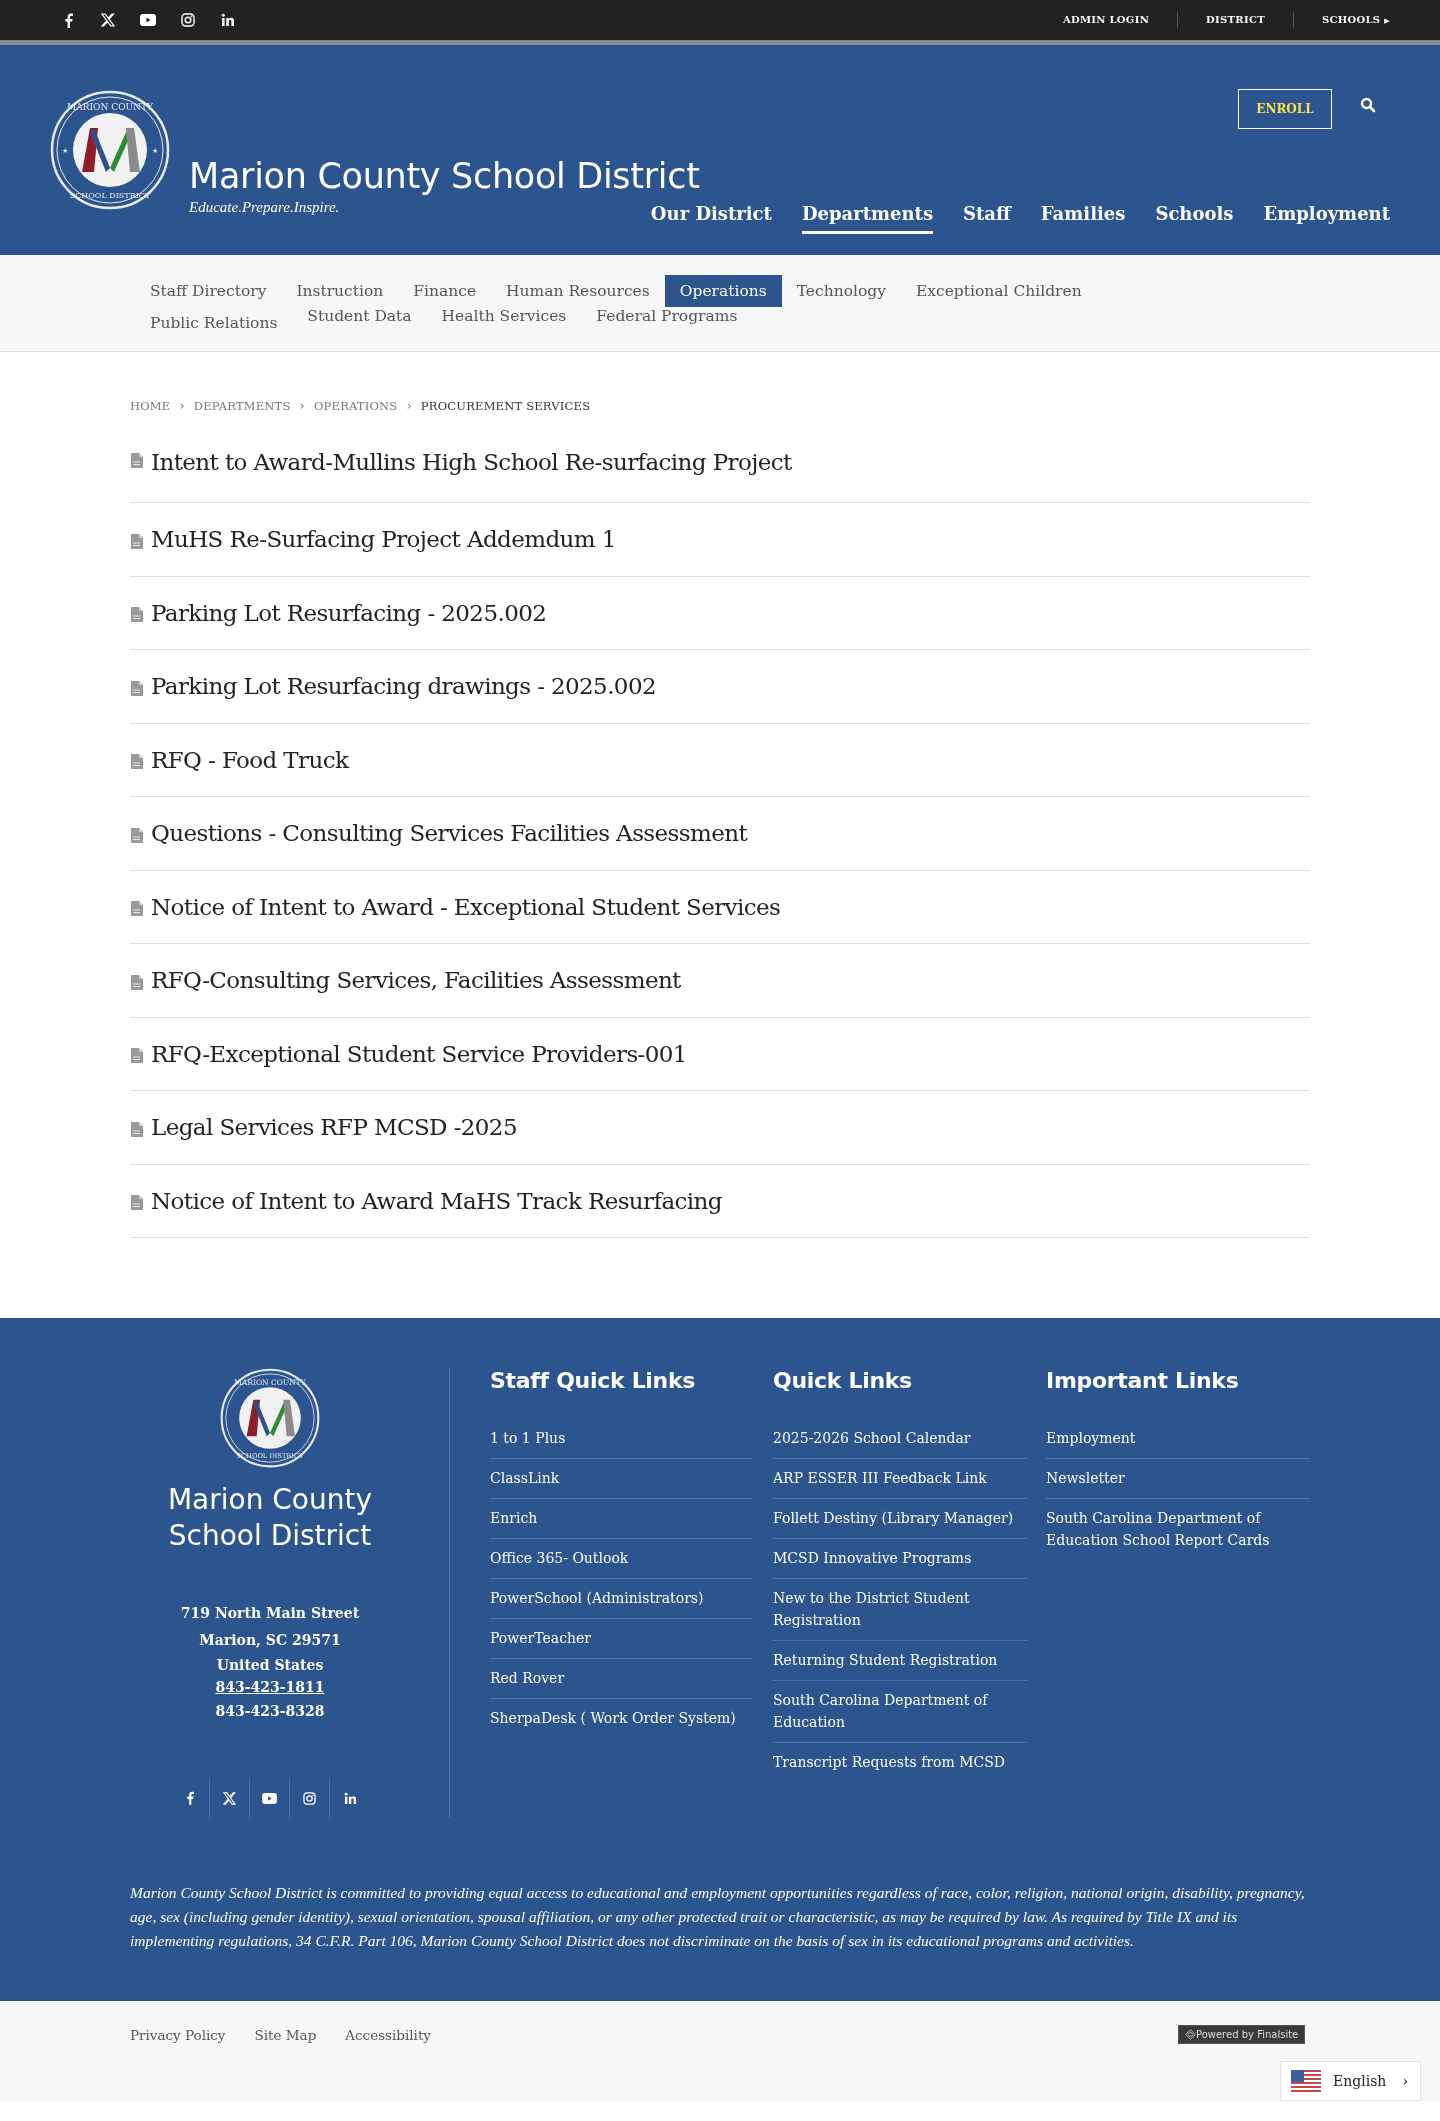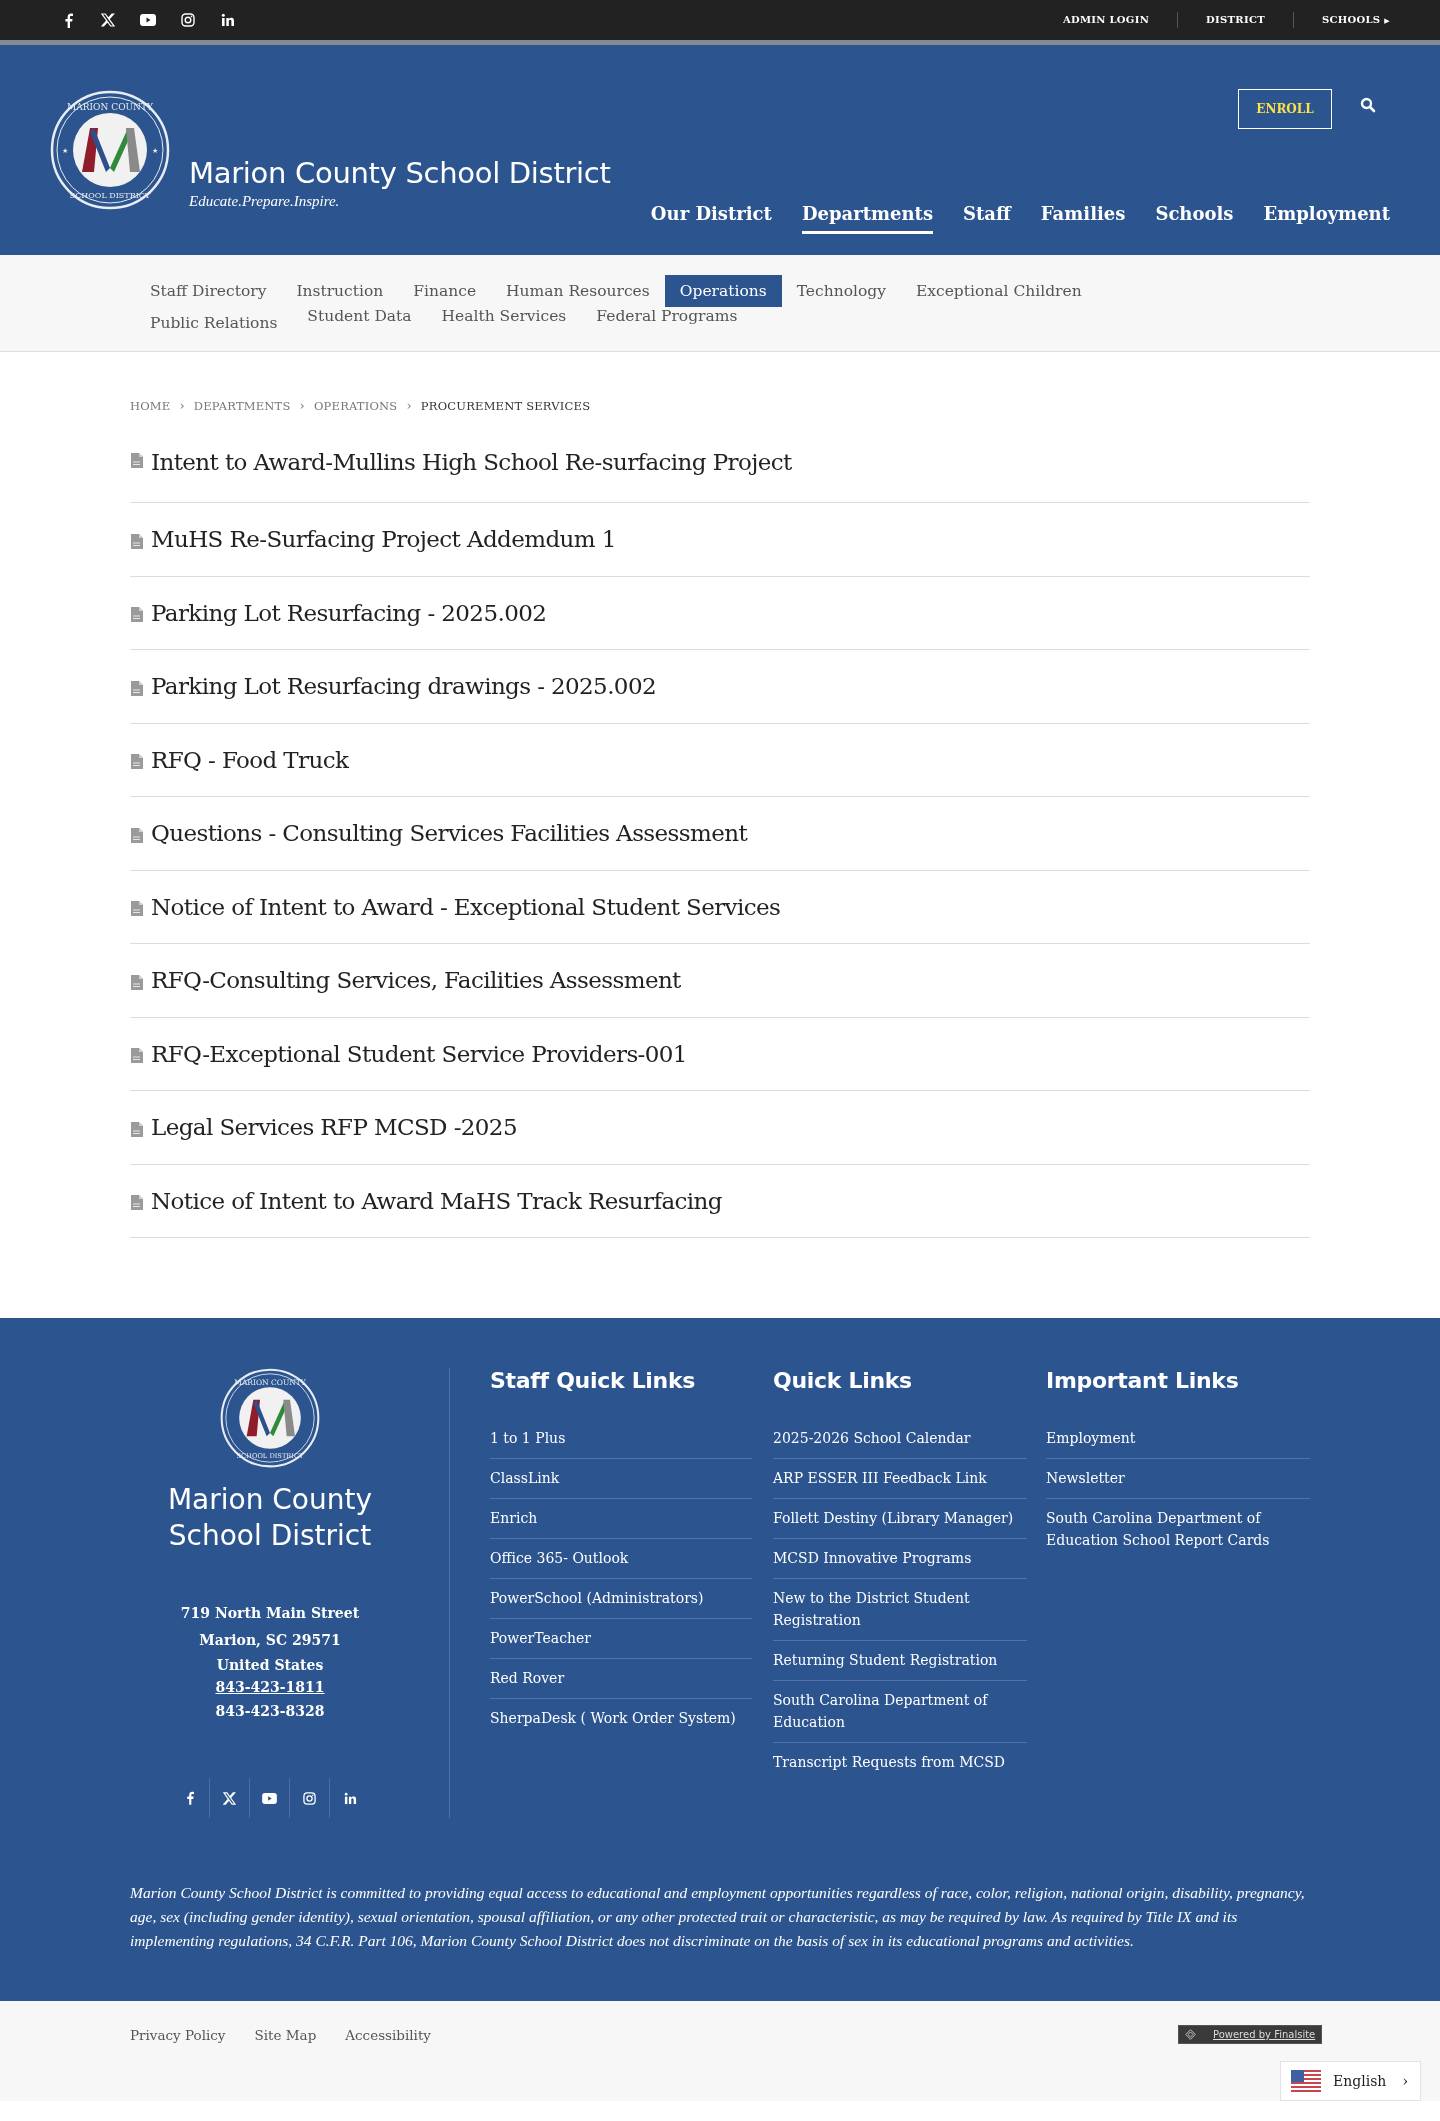--- a/index.html
+++ b/index.html
@@ -13,21 +13,21 @@
   .topbar .utils { display: flex; align-items: center; }
   .topbar .utils a { color: #fff; font-size: 10px; font-weight: bold; letter-spacing: 0.3px; padding: 0 28px; border-right: 1px solid #555; line-height: 16px; }
   .topbar .utils a:last-child { border-right: none; padding-right: 0; }
   .topbar .utils .caret { font-size: 7px; margin-left: 4px; }
   .greystripe { height: 5px; background: #858a94; }
 
   
   .header { height: 210px; background: #2c548e; position: relative; }
   .logo { position: absolute; left: 50px; top: 45px; width: 120px; height: 120px; }
   .brand { position: absolute; left: 189px; top: 111px; color: #fff; }
-  .brand .title { font-family: "DejaVu Sans", sans-serif; font-size: 29px; font-weight: 500; letter-spacing: -0.3px; text-align: center; }
+  .brand .title { font-family: "DejaVu Sans", sans-serif; font-size: 35px; font-weight: 500; letter-spacing: -0.3px; text-align: center; }
   .brand .tagline { font-family: "Liberation Serif", serif; font-style: italic; font-size: 15px; margin-top: 3px; }
   .enroll { position: absolute; left: 1238px; top: 44px; width: 94px; height: 40px; border: 1.5px solid #fff; color: #fde047; font-size: 12px; font-weight: bold; display: flex; align-items: center; justify-content: center; cursor: pointer; }
   .search-btn { position: absolute; left: 1360px; top: 52px; width: 20px; height: 20px; cursor: pointer; }
   .mainnav { position: absolute; right: 50px; top: 158px; display: flex; gap: 30px; }
   .mainnav a { color: #fff; font-size: 18px; font-weight: bold; padding-bottom: 10px; position: relative; }
   .mainnav a.active::after { content: ""; position: absolute; left: 0; right: 0; bottom: 0; height: 3px; background: #fff; }
 
   
   .subnav { background: #f7f7f7; border-bottom: 1px solid #ddd; padding: 20px 130px 20px 135px; height: 97px; }
   .subnav .row { display: flex; flex-wrap: wrap; column-gap: 0; row-gap: 0; width: 1100px; }
@@ -65,21 +65,21 @@
   .fcol li:last-child { border-bottom: none; }
   .fcol.staff { left: 490px; width: 262px; }
   .fcol.quick { left: 773px; width: 254px; }
   .fcol.important { left: 1046px; width: 264px; }
   .disclaimer { position: absolute; left: 130px; top: 563px; width: 1180px; font-family: "Liberation Serif", serif; font-style: italic; font-size: 15.5px; line-height: 24px; color: #fff; }
 
   
   .bottombar { background: #f7f7f7; height: 100px; position: relative; }
   .bottombar .links { position: absolute; left: 130px; top: 26px; display: flex; gap: 29px; font-size: 13.5px; color: #555; }
   .bottombar .links a { cursor: pointer; }
-  .powered { position: absolute; left: 1178px; top: 24px; background: #3a3a3a; color: #ddd; font-family: "DejaVu Sans", sans-serif; font-size: 10px; padding: 3px 6px 3px 6px; display: flex; align-items: center; gap: 17px; border: 1px solid #555; cursor: pointer; text-decoration: underline; }
+  .powered { position: absolute; left: 1178px; top: 24px; background: #3a3a3a; color: #ddd; font-family: "DejaVu Sans", sans-serif; font-size: 10px; padding: 3px 6px 3px 6px; display: flex; align-items: center; gap: 0; border: 1px solid #555; cursor: pointer; }
   .lang { position: absolute; left: 1280px; top: 60px; width: 141px; height: 40px; background: #fff; border: 1px solid #e3e3e3; display: flex; align-items: center; padding-left: 10px; gap: 12px; font-size: 14px; color: #222; cursor: pointer; }
   .lang .chev { margin-left: auto; margin-right: 12px; font-size: 14px; }
 </style>
 </head>
 <body>
 
 <div class="topbar">
   <div class="social">
     <span>
       <svg width="9" height="15" viewBox="0 0 9 15">

